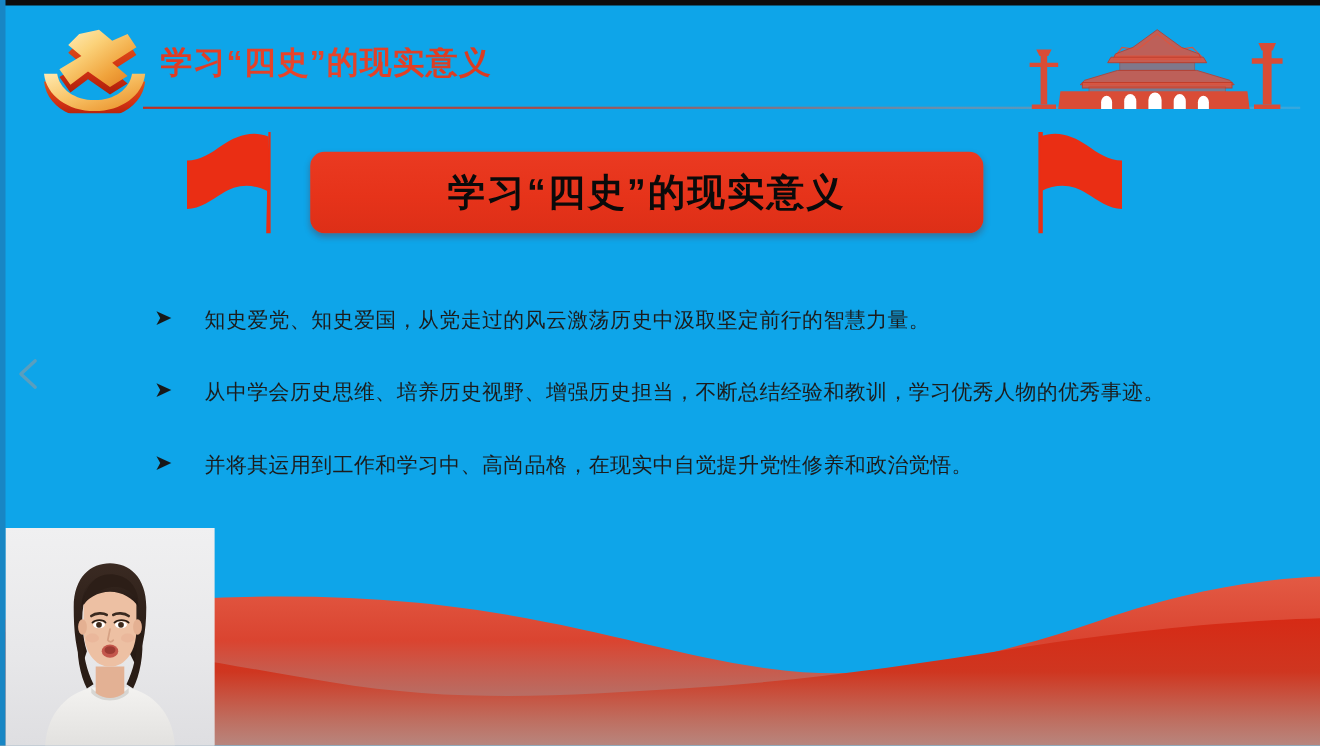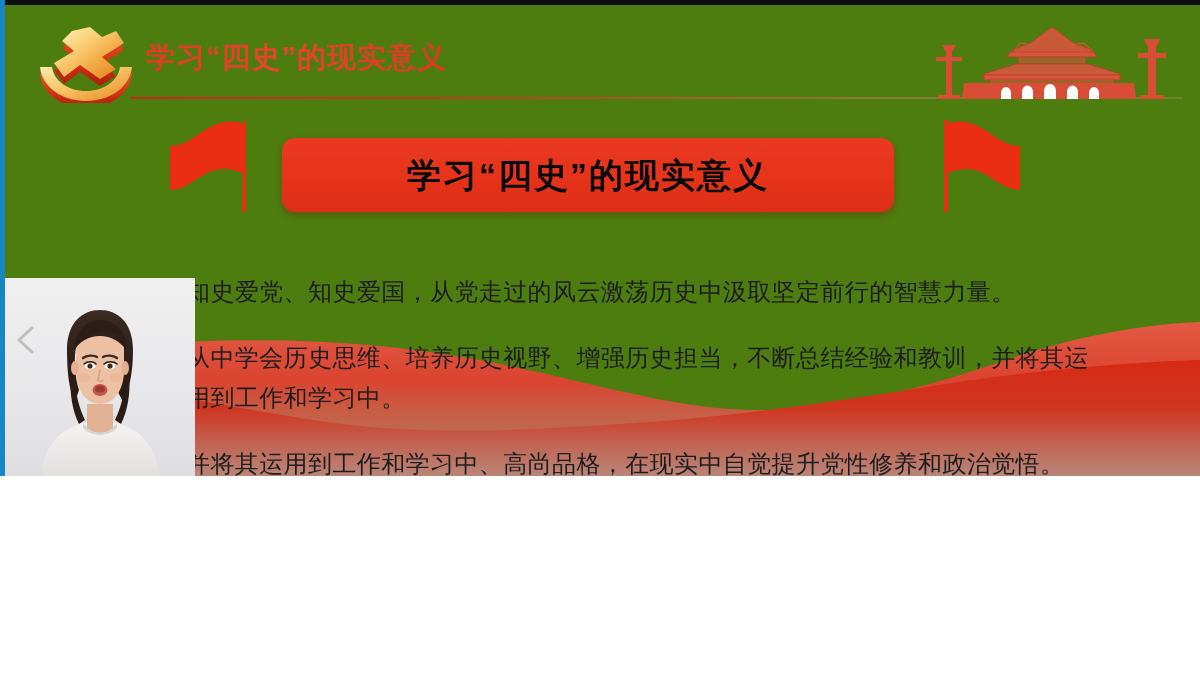--- a/index.html
+++ b/index.html
@@ -9,22 +9,22 @@
     width: 1200px;
     height: 678px;
     overflow: hidden;
     background: #ffffff;
     font-family: "Liberation Sans", "DejaVu Sans", sans-serif;
   }
 
   #slide-root {
     position: relative;
     width: 1200px;
-    height: 476px;
-    background: #4d7c0f;
+    height: 678px;
+    background: #0ea5e9;
     overflow: hidden;
   }
 
   
   .top-bar {
     position: absolute;
     left: 0; top: 0;
     width: 1200px; height: 5px;
     background: #0d0d0d;
     z-index: 60;
@@ -132,21 +132,21 @@
     flex: 0 0 auto;
     width: 46px;
     font-size: 20px;
     line-height: 34px;
     color: #181818;
     font-weight: 700;
     text-align: left;
   }
   .bullet-text {
     flex: 1 1 auto;
-    font-size: 24px;
+    font-size: 19px;
     line-height: 40px;
     color: #1c1c1c;
     letter-spacing: 0.4px;
   }
 
   
   .nav-prev {
     position: absolute;
     left: 10px; top: 322px;
     width: 32px; height: 36px;
@@ -297,21 +297,21 @@
 
   <div class="bullets">
 
     <div class="bullet-row">
       <span class="bullet-marker">➤</span>
       <span class="bullet-text">知史爱党、知史爱国，从党走过的风云激荡历史中汲取坚定前行的智慧力量。</span>
     </div>
 
     <div class="bullet-row">
       <span class="bullet-marker">➤</span>
-      <span class="bullet-text">从中学会历史思维、培养历史视野、增强历史担当，不断总结经验和教训，并将其运用到工作和学习中。</span>
+      <span class="bullet-text">从中学会历史思维、培养历史视野、增强历史担当，不断总结经验和教训，学习优秀人物的优秀事迹。</span>
     </div>
 
     <div class="bullet-row">
       <span class="bullet-marker">➤</span>
       <span class="bullet-text">并将其运用到工作和学习中、高尚品格，在现实中自觉提升党性修养和政治觉悟。</span>
     </div>
   </div>
 
   <svg class="nav-prev" viewBox="0 0 32 36">
     <path d="M22,6 L9,18 L22,30" fill="none" stroke="#9a9a9a" stroke-width="3" stroke-linecap="round" stroke-linejoin="round"></path>

